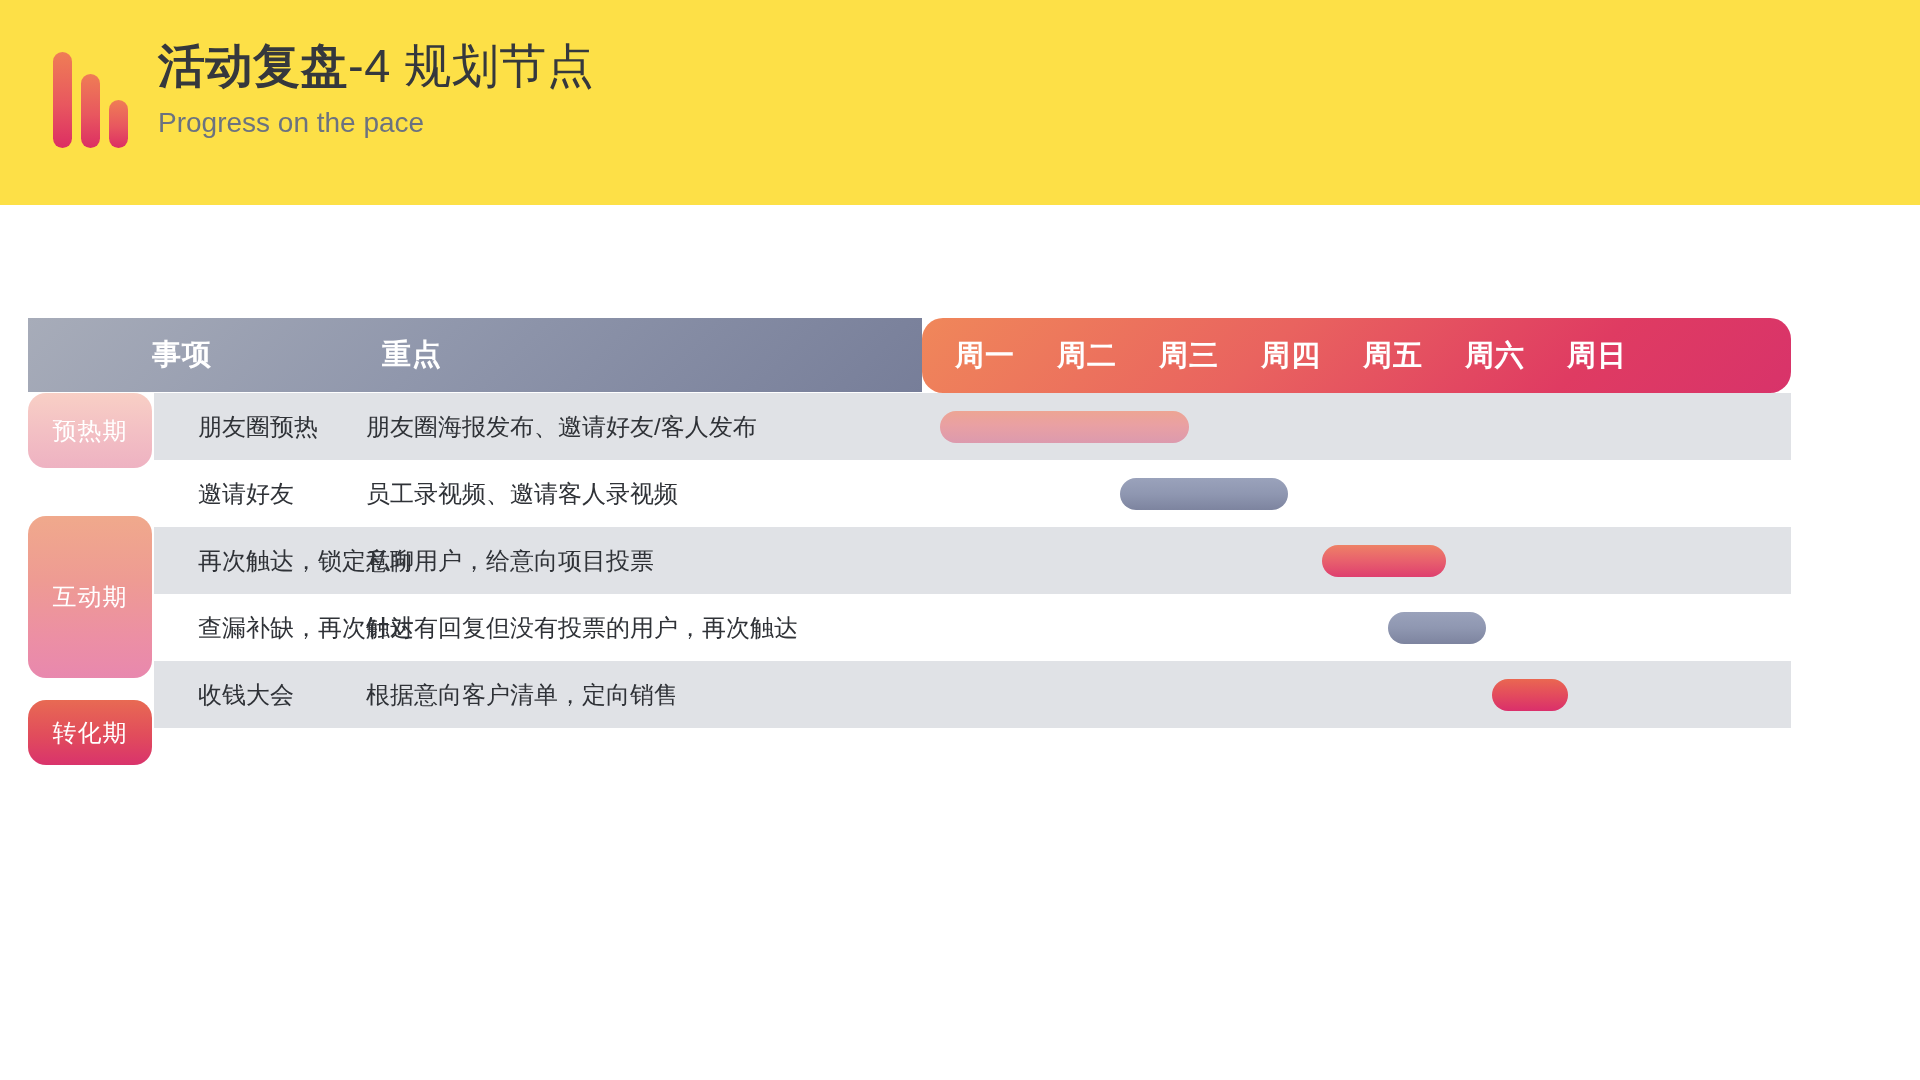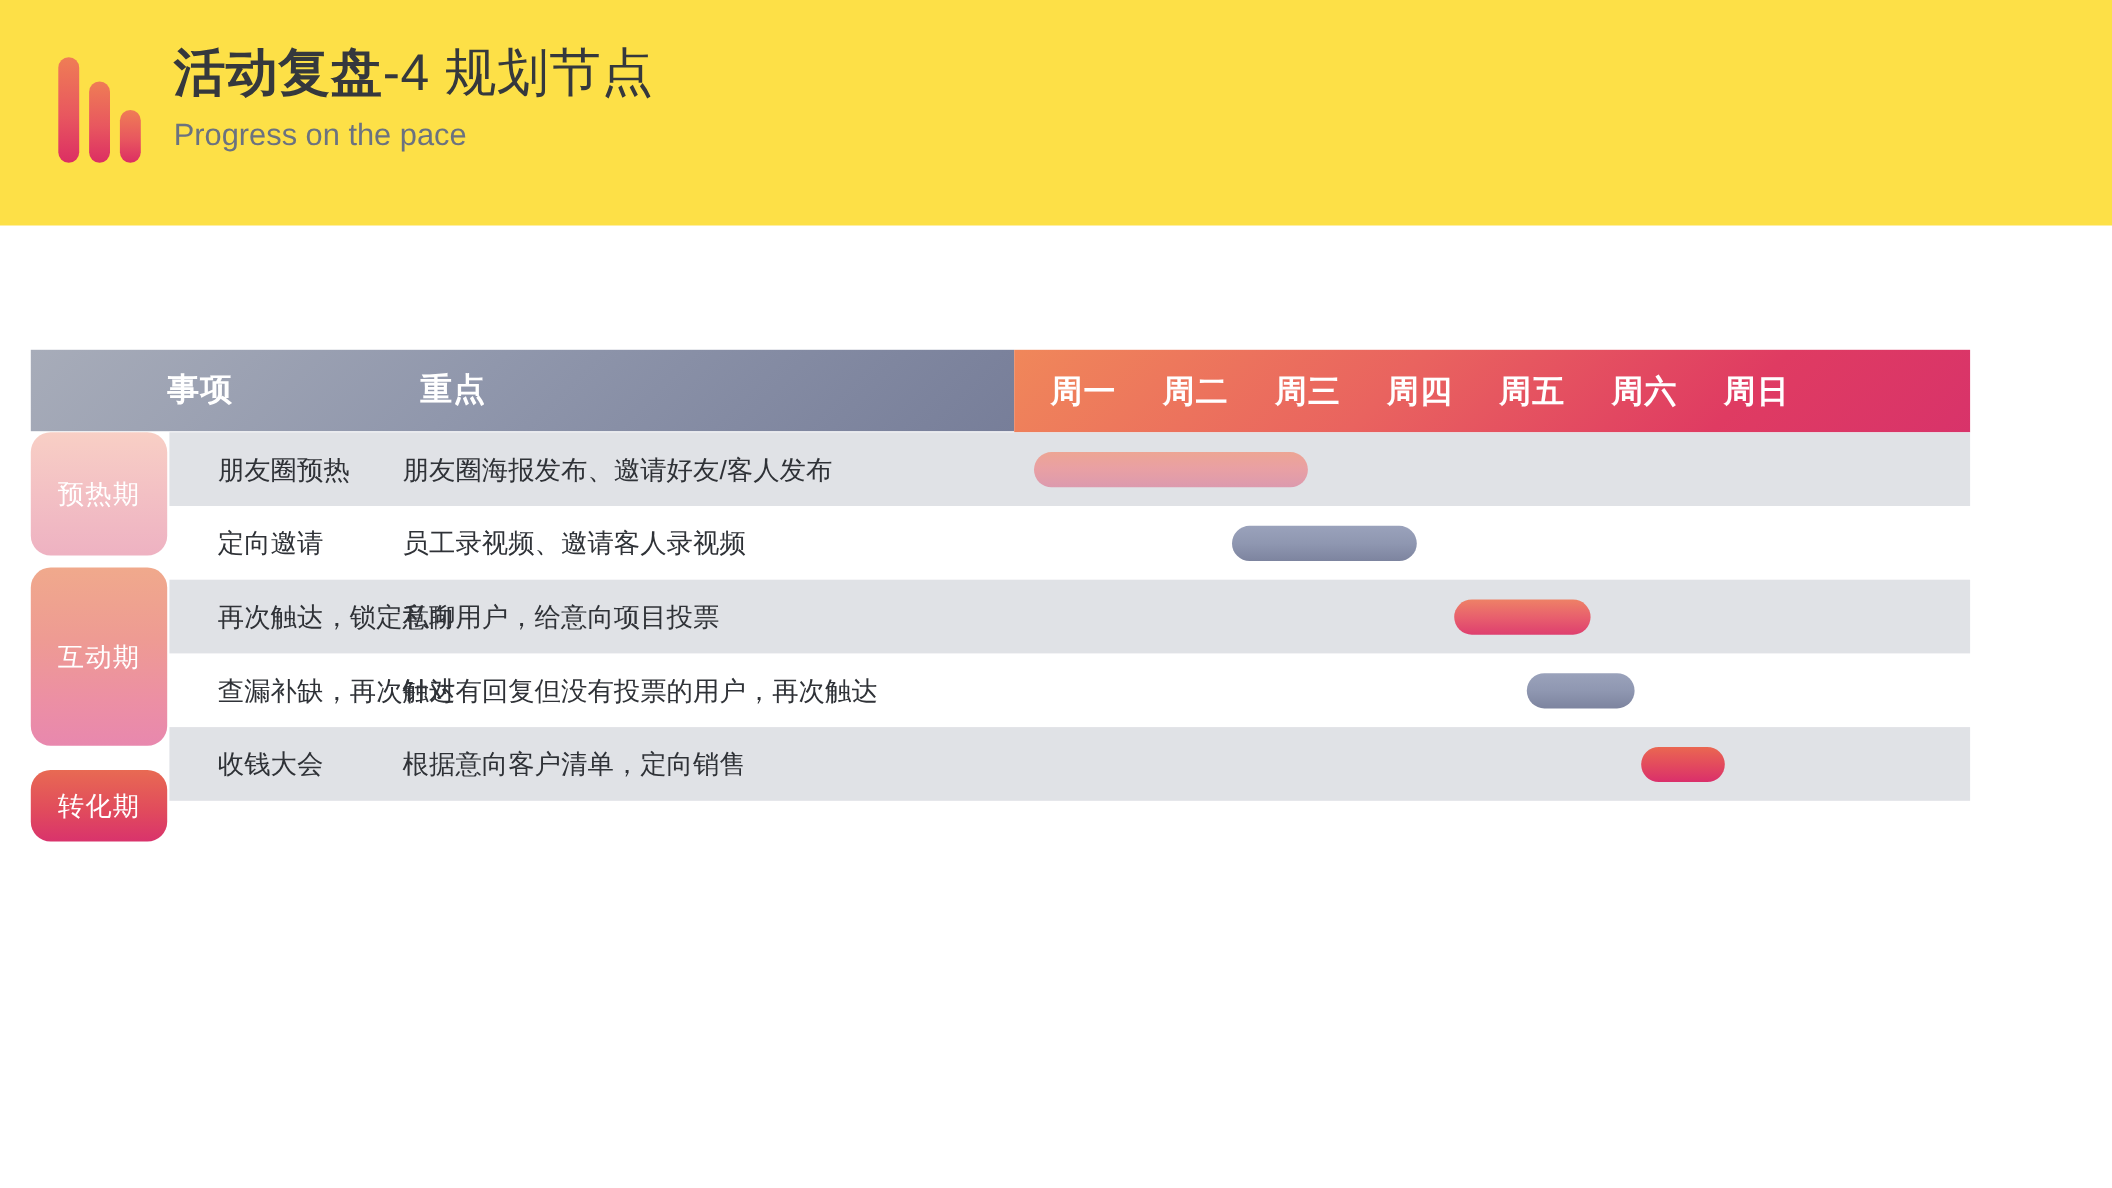--- a/index.html
+++ b/index.html
@@ -96,20 +96,21 @@
   .g-head-cell.c-focus { flex: 1; }
 
   .g-header-right {
     flex: 1;
     height: 75px;
     background: linear-gradient(135deg, #f0875a 0%, #e9635f 40%, #df3b62 75%, #d8336a 100%);
     display: flex;
     align-items: center;
     padding-left: 12px;
     box-sizing: border-box;
+    border-radius: 21px;
   }
   .g-day {
     width: 102px;
     text-align: center;
     color: #ffffff;
     font-size: 29px;
     font-weight: 700;
     letter-spacing: 1px;
   }
 
@@ -170,21 +171,21 @@
     border-radius: 18px;
     display: flex;
     align-items: center;
     justify-content: center;
     color: #ffffff;
     font-size: 24px;
     letter-spacing: 1px;
     box-sizing: border-box;
   }
   .phase-pill.p1 {
-    top: 393px; height: 112px;
+    top: 393px; height: 75px;
     background: linear-gradient(to bottom, #f8cfc5 0%, #f3c0c4 50%, #eeb2c2 100%);
   }
   .phase-pill.p2 {
     top: 516px; height: 162px;
     background: linear-gradient(to bottom, #f0a98c 0%, #ee9b93 40%, #ec8fa4 75%, #e888ae 100%);
   }
   .phase-pill.p3 {
     top: 700px; height: 65px;
     background: linear-gradient(to bottom, #e86a53 0%, #e14c5c 55%, #d9336c 100%);
     font-family: Liberation Mono, monospace;
@@ -253,21 +254,21 @@
       <div class="cell-item">朋友圈预热</div>
       <div class="cell-focus">朋友圈海报发布、邀请好友/客人发布</div>
       <div class="cell-track">
         <div class="bar pink-soft" style="left:18px; width:249px;"></div>
       </div>
     </div>
 
     <div class="g-row">
       <div class="row-bg"></div>
       <div class="cell-phase"></div>
-      <div class="cell-item">定向邀请</div>
+      <div class="cell-item">邀请好友</div>
       <div class="cell-focus">员工录视频、邀请客人录视频</div>
       <div class="cell-track">
         <div class="bar blue" style="left:198px; width:168px;"></div>
       </div>
     </div>
 
     <div class="g-row alt">
       <div class="row-bg"></div>
       <div class="cell-phase"></div>
       <div class="cell-item">再次触达，锁定意向</div>

